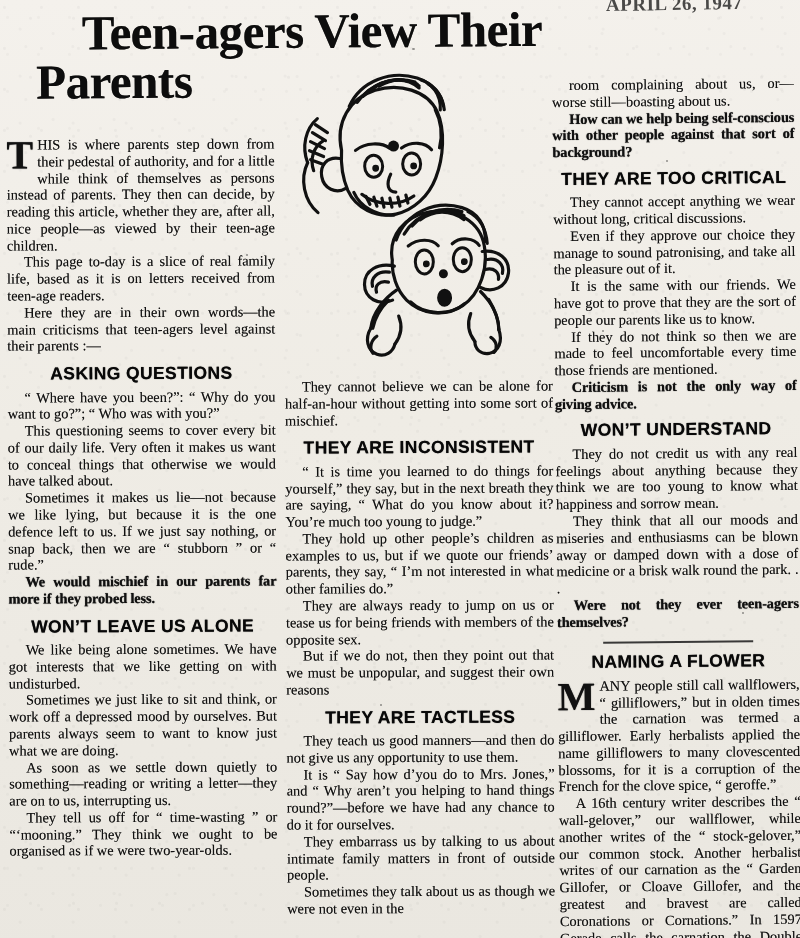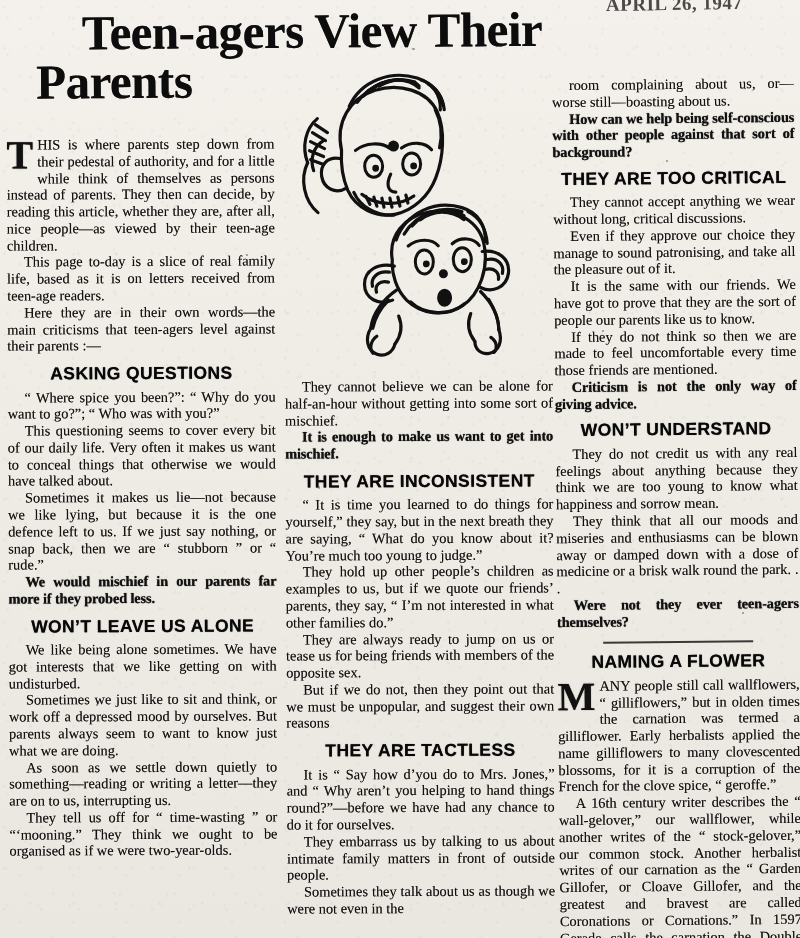--- a/index.html
+++ b/index.html
@@ -211,43 +211,43 @@
     </svg>
   </div>
 
   <div id="col1" class="col">
 
     <p class="p lead"><span class="dropcap">T</span><span>HIS is where parents step down from their pedestal of authority, and for a little while think of themselves as persons instead of parents. They then can decide, by reading this article, whether they are, after all, nice people—as viewed by their teen-age children.</span></p>
     <p class="p">This page to-day is a slice of real family life, based as it is on letters received from teen-age readers.</p>
     <p class="p">Here they are in their own words—the main criticisms that teen-agers level against their parents :—</p>
 
     <h2 class="sec">ASKING QUESTIONS</h2>
-    <p class="p">“ Where spice you been?”: “ Why do you want to go?”; “ Who was with you?”</p>
+    <p class="p">“ Where have you been?”: “ Why do you want to go?”; “ Who was with you?”</p>
     <p class="p">This questioning seems to cover every bit of our daily life. Very often it makes us want to conceal things that otherwise we would have talked about.</p>
     <p class="p">Sometimes it makes us lie—not because we like lying, but because it is the one defence left to us. If we just say nothing, or snap back, then we are “ stubborn ” or “ rude.”</p>
     <p class="p bold">We would mischief in our parents far more if they probed less.</p>
 
     <h2 class="sec">WON’T LEAVE US ALONE</h2>
     <p class="p">We like being alone sometimes. We have got interests that we like getting on with undisturbed.</p>
     <p class="p">Sometimes we just like to sit and think, or work off a depressed mood by ourselves. But parents always seem to want to know just what we are doing.</p>
     <p class="p">As soon as we settle down quietly to something—reading or writing a letter—they are on to us, interrupting us.</p>
     <p class="p">They tell us off for “ time-wasting ” or “‘mooning.” They think we ought to be organised as if we were two-year-olds.</p>
   </div>
 
   <div id="col2" class="col">
     <p class="p">They cannot believe we can be alone for half-an-hour without getting into some sort of mischief.</p>
-    <p class="p bold">It is enough to make us want to get into mischief.</p>
 
     <h2 class="sec">THEY ARE INCONSISTENT</h2>
     <p class="p">“ It is time you learned to do things for yourself,” they say, but in the next breath they are saying, “ What do you know about it? You’re much too young to judge.”</p>
     <p class="p">They hold up other people’s children as examples to us, but if we quote our friends’ parents, they say, “ I’m not interested in what other families do.”</p>
     <p class="p">They are always ready to jump on us or tease us for being friends with members of the opposite sex.</p>
     <p class="p">But if we do not, then they point out that we must be unpopular, and suggest their own reasons</p>
 
     <h2 class="sec">THEY ARE TACTLESS</h2>
+    <p class="p">They teach us good manners—and then do not give us any opportunity to use them.</p>
     <p class="p">It is “ Say how d’you do to Mrs. Jones,” and “ Why aren’t you helping to hand things round?”—before we have had any chance to do it for ourselves.</p>
     <p class="p">They embarrass us by talking to us about intimate family matters in front of outside people.</p>
     <p class="p">Sometimes they talk about us as though we were not even in the</p>
   </div>
 
   <div id="col3" class="col">
     <p class="p">room complaining about us, or—worse still—boasting about us.</p>
     <p class="p bold">How can we help being self-conscious with other people against that sort of background?</p>
 
     <h2 class="sec tight">THEY ARE TOO CRITICAL</h2>

